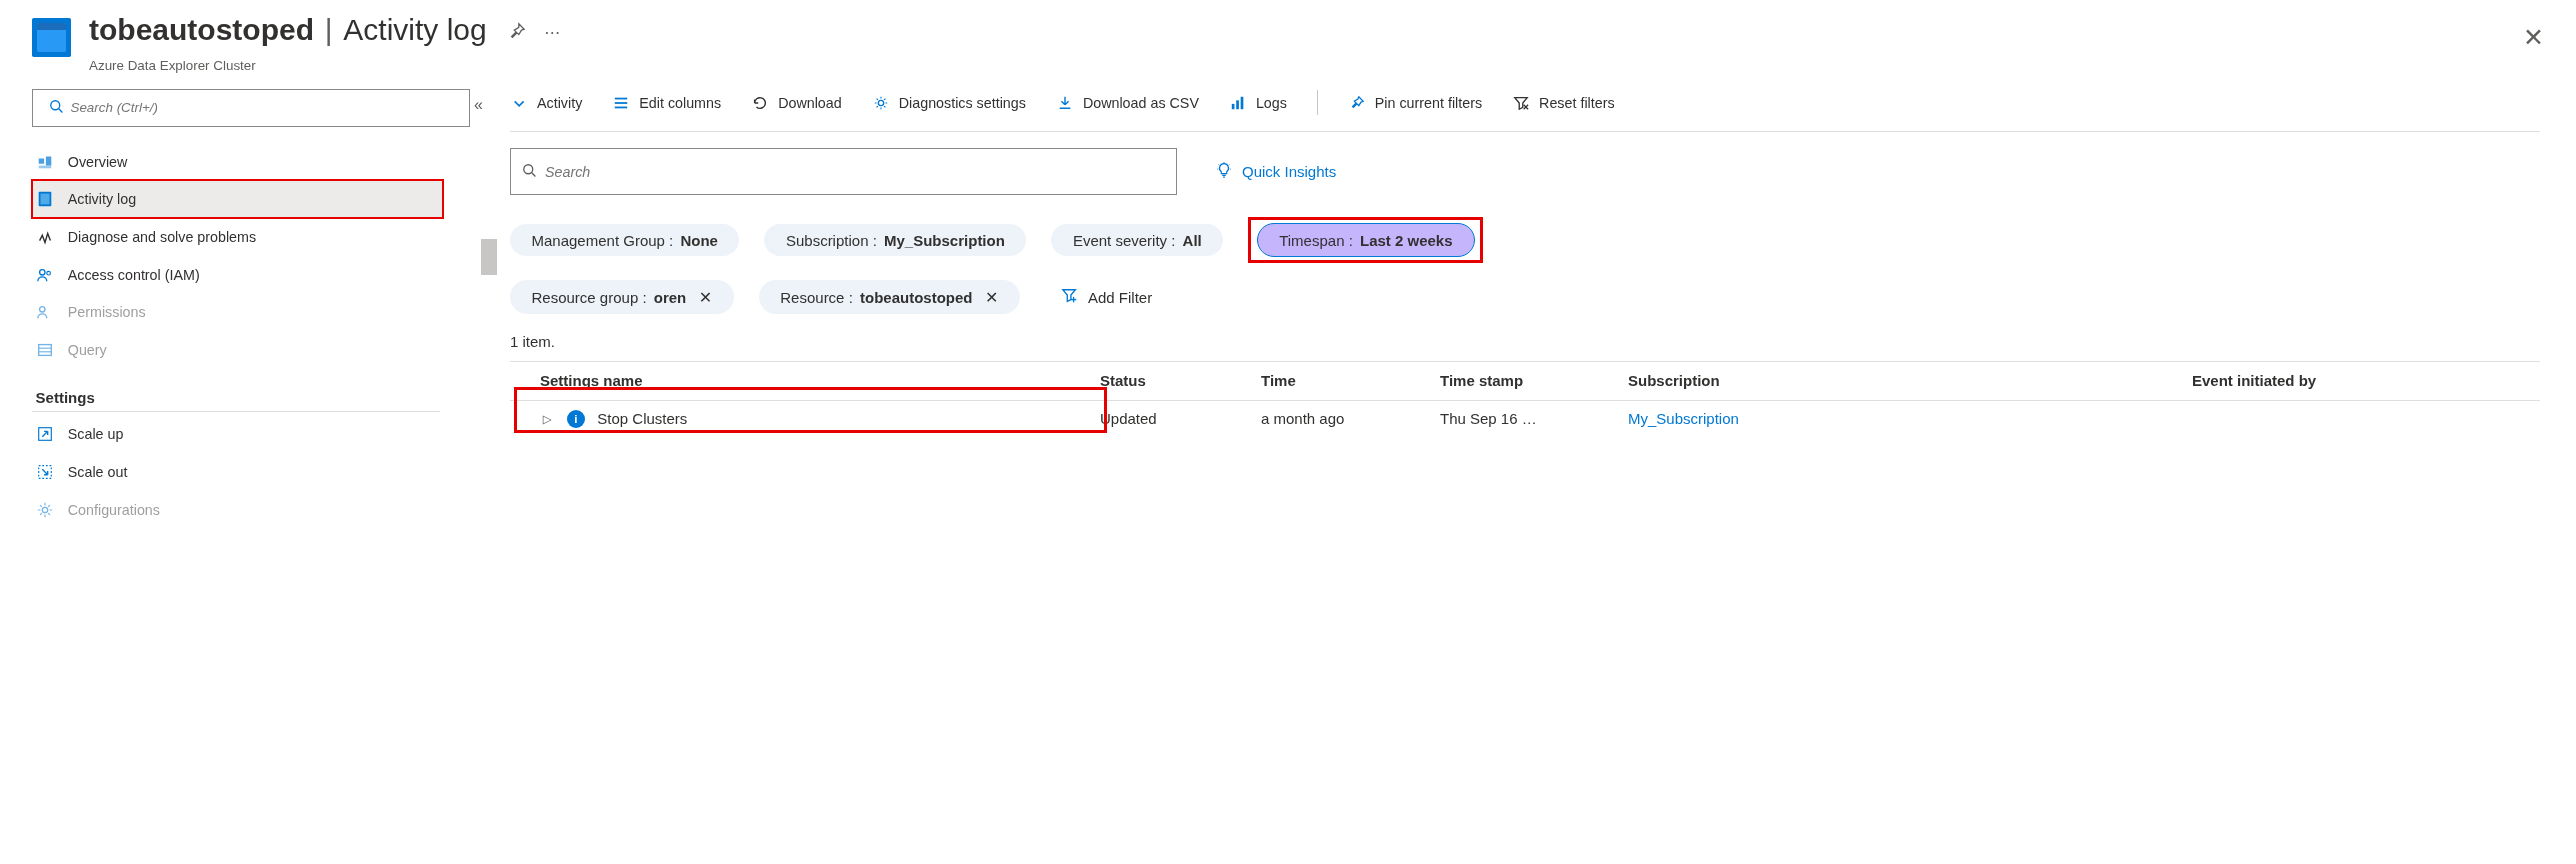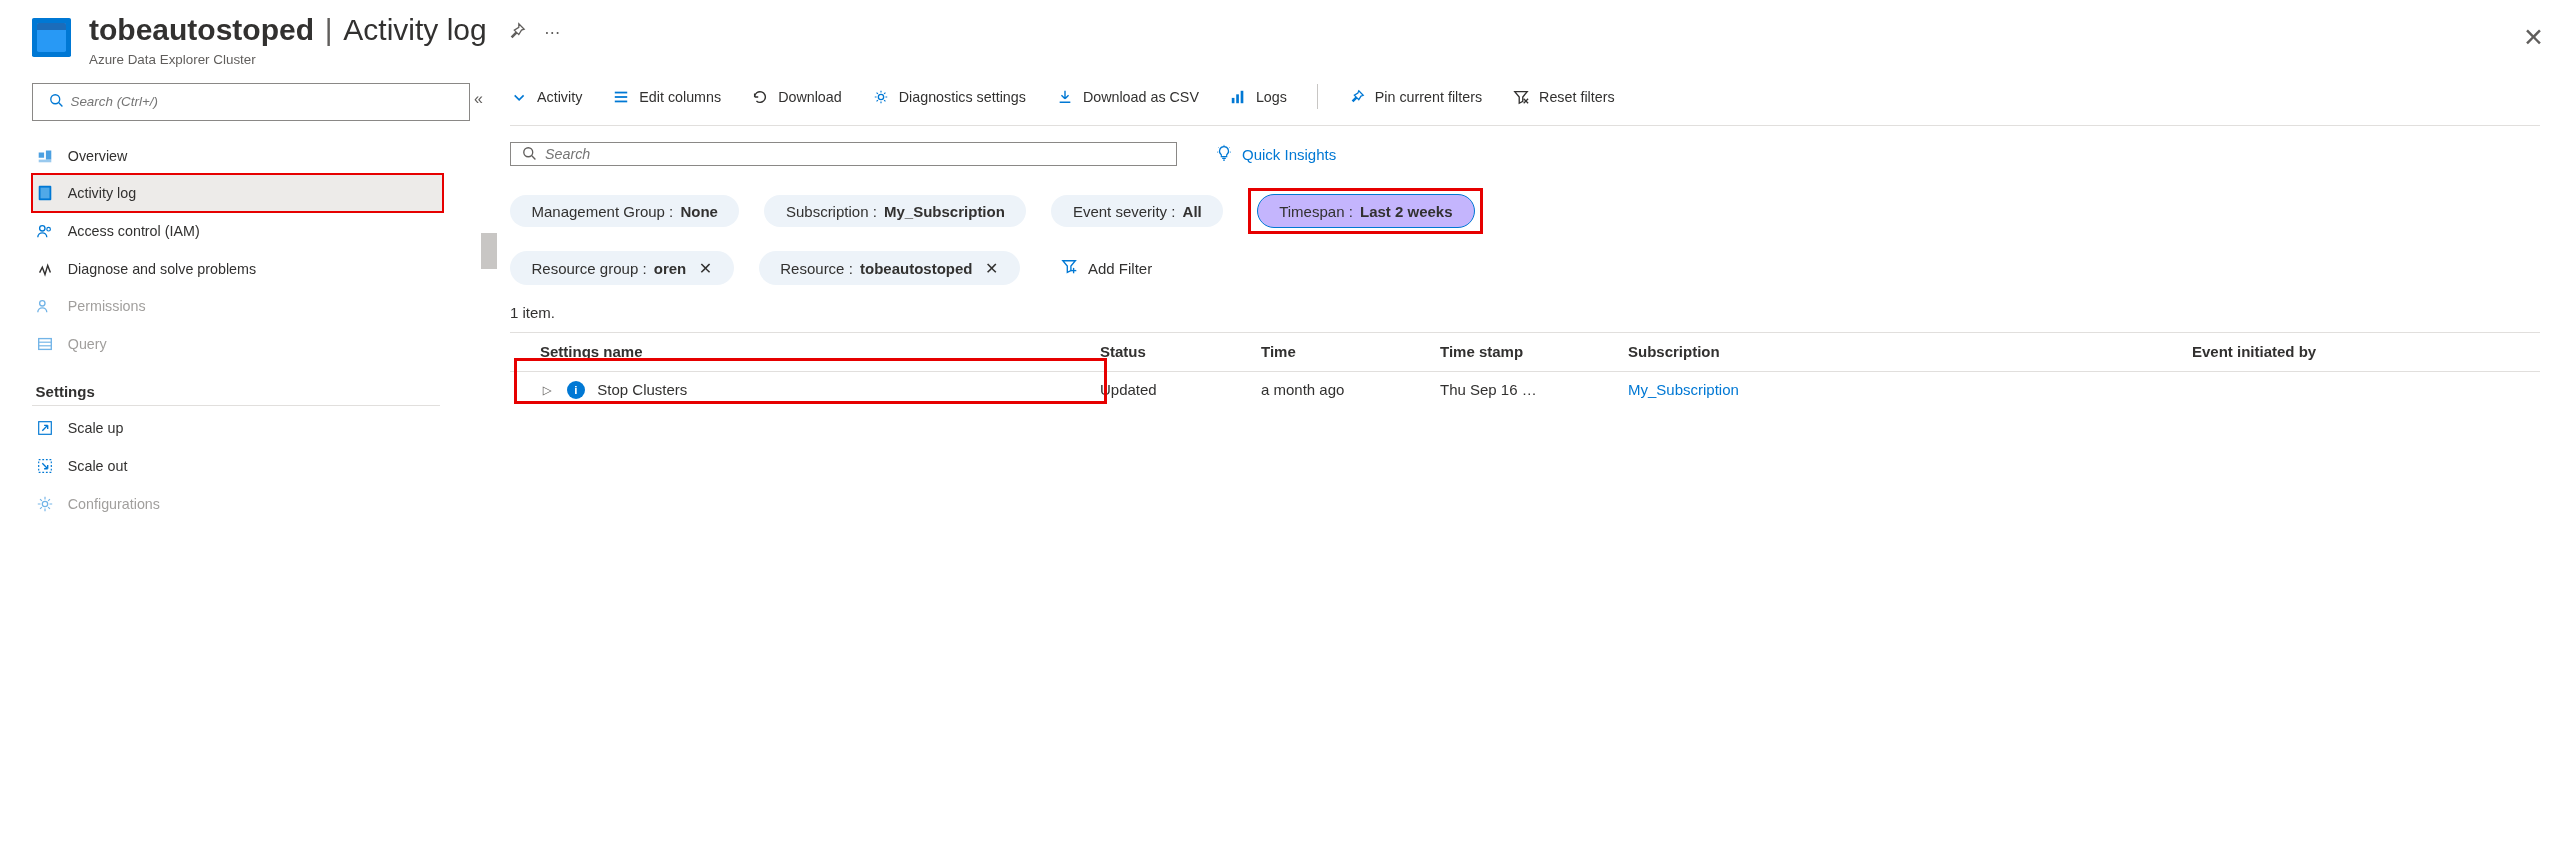--- a/index.html
+++ b/index.html
@@ -46,21 +46,21 @@
     color: #323130;
     display: flex;
     align-items: center;
     gap: 7.2px;
   }
   .header-title .sep { font-weight:400; color:#605e5c; margin:0 3.6px;}
   .header-title .part2 { font-weight:400; }
   .header-subtitle {
     font-size: 13.4px;
     color: #605e5c;
-    margin-top: 5px;
+    margin-top: 11px;
   }
   .header-actions { margin-left: 21.5px; display:flex; align-items:center; gap:18px; font-size:16px; color:#605e5c; margin-top:9px;}
   .close-x {
     position:absolute;
     right:32px;
     top:23px;
     font-size:25px;
     color:#605e5c;
     font-weight:300;
     cursor:pointer;
@@ -140,21 +140,21 @@
     border-bottom:0.9px solid #e1dfdd;
     font-size:14.3px;
   }
   .toolbar-item { display:flex; align-items:center; gap:9px; color:#323130; cursor:pointer;}
   .toolbar-divider { width:0.9px; height:25px; background:#c8c6c4; }
   .toolbar-icon { width:18px; height:18px; display:flex; align-items:center; justify-content:center;}
   .search-row { display:flex; align-items:center; gap:38px; margin-top:16px;}
   .content-search {
     display:flex; align-items:center;
     border:0.9px solid #8a8886;
-    height:24px;
+    height:47px;
     padding:0 10.7px;
     width: 667px;
     font-size:14.3px;
     gap:9px;
   }
   .content-search input { border:none; outline:none; flex:1; font-size:14.3px; font-style:italic; color:#555;}
   .quick-insights { display:flex; align-items:center; gap:9px; color:#0078d4; font-size:15px; cursor:pointer;}
   
   .pills-row { display:flex; flex-wrap:wrap; gap:25px; margin-top:21.5px; align-items:center;}
   .pill {
@@ -266,34 +266,34 @@
           <svg width="18" height="18" viewBox="0 0 20 20">
               <rect x="3" y="2" width="14" height="16" rx="1" fill="#0078d4"></rect>
               <rect x="5" y="4" width="10" height="12" fill="#50a9e8"></rect>
             </svg>
         </span>
         <span>Activity log</span>
       </div>
       <div class="nav-item">
         <span class="nav-icon">
           <svg width="18" height="18" viewBox="0 0 20 20">
+              <path d="M4 14l3-6 3 8 3-10 3 8" fill="none" stroke="#323130" stroke-width="1.6"></path>
+            </svg>
+        </span>
+        <span>Diagnose and solve problems</span>
+      </div>
+      <div class="nav-item">
+        <span class="nav-icon">
+          <svg width="18" height="18" viewBox="0 0 20 20">
               <circle cx="7" cy="7" r="3" fill="none" stroke="#0078d4" stroke-width="1.5"></circle>
               <path d="M2 17c0-3 2.5-5 5-5s5 2 5 5" fill="none" stroke="#0078d4" stroke-width="1.5"></path>
               <circle cx="14" cy="8" r="2" fill="none" stroke="#0078d4" stroke-width="1.3"></circle>
             </svg>
         </span>
         <span>Access control (IAM)</span>
-      </div>
-      <div class="nav-item">
-        <span class="nav-icon">
-          <svg width="18" height="18" viewBox="0 0 20 20">
-              <path d="M4 14l3-6 3 8 3-10 3 8" fill="none" stroke="#323130" stroke-width="1.6"></path>
-            </svg>
-        </span>
-        <span>Diagnose and solve problems</span>
       </div>
       <div class="nav-item dim">
         <span class="nav-icon">
           <svg width="18" height="18" viewBox="0 0 20 20">
               <circle cx="7" cy="7" r="3" fill="none" stroke="#0078d4" stroke-width="1.5"></circle>
               <path d="M2 17c0-3 2.5-5 5-5s5 2 5 5" fill="none" stroke="#0078d4" stroke-width="1.5"></path>
             </svg>
         </span>
         <span>Permissions</span>
       </div>

